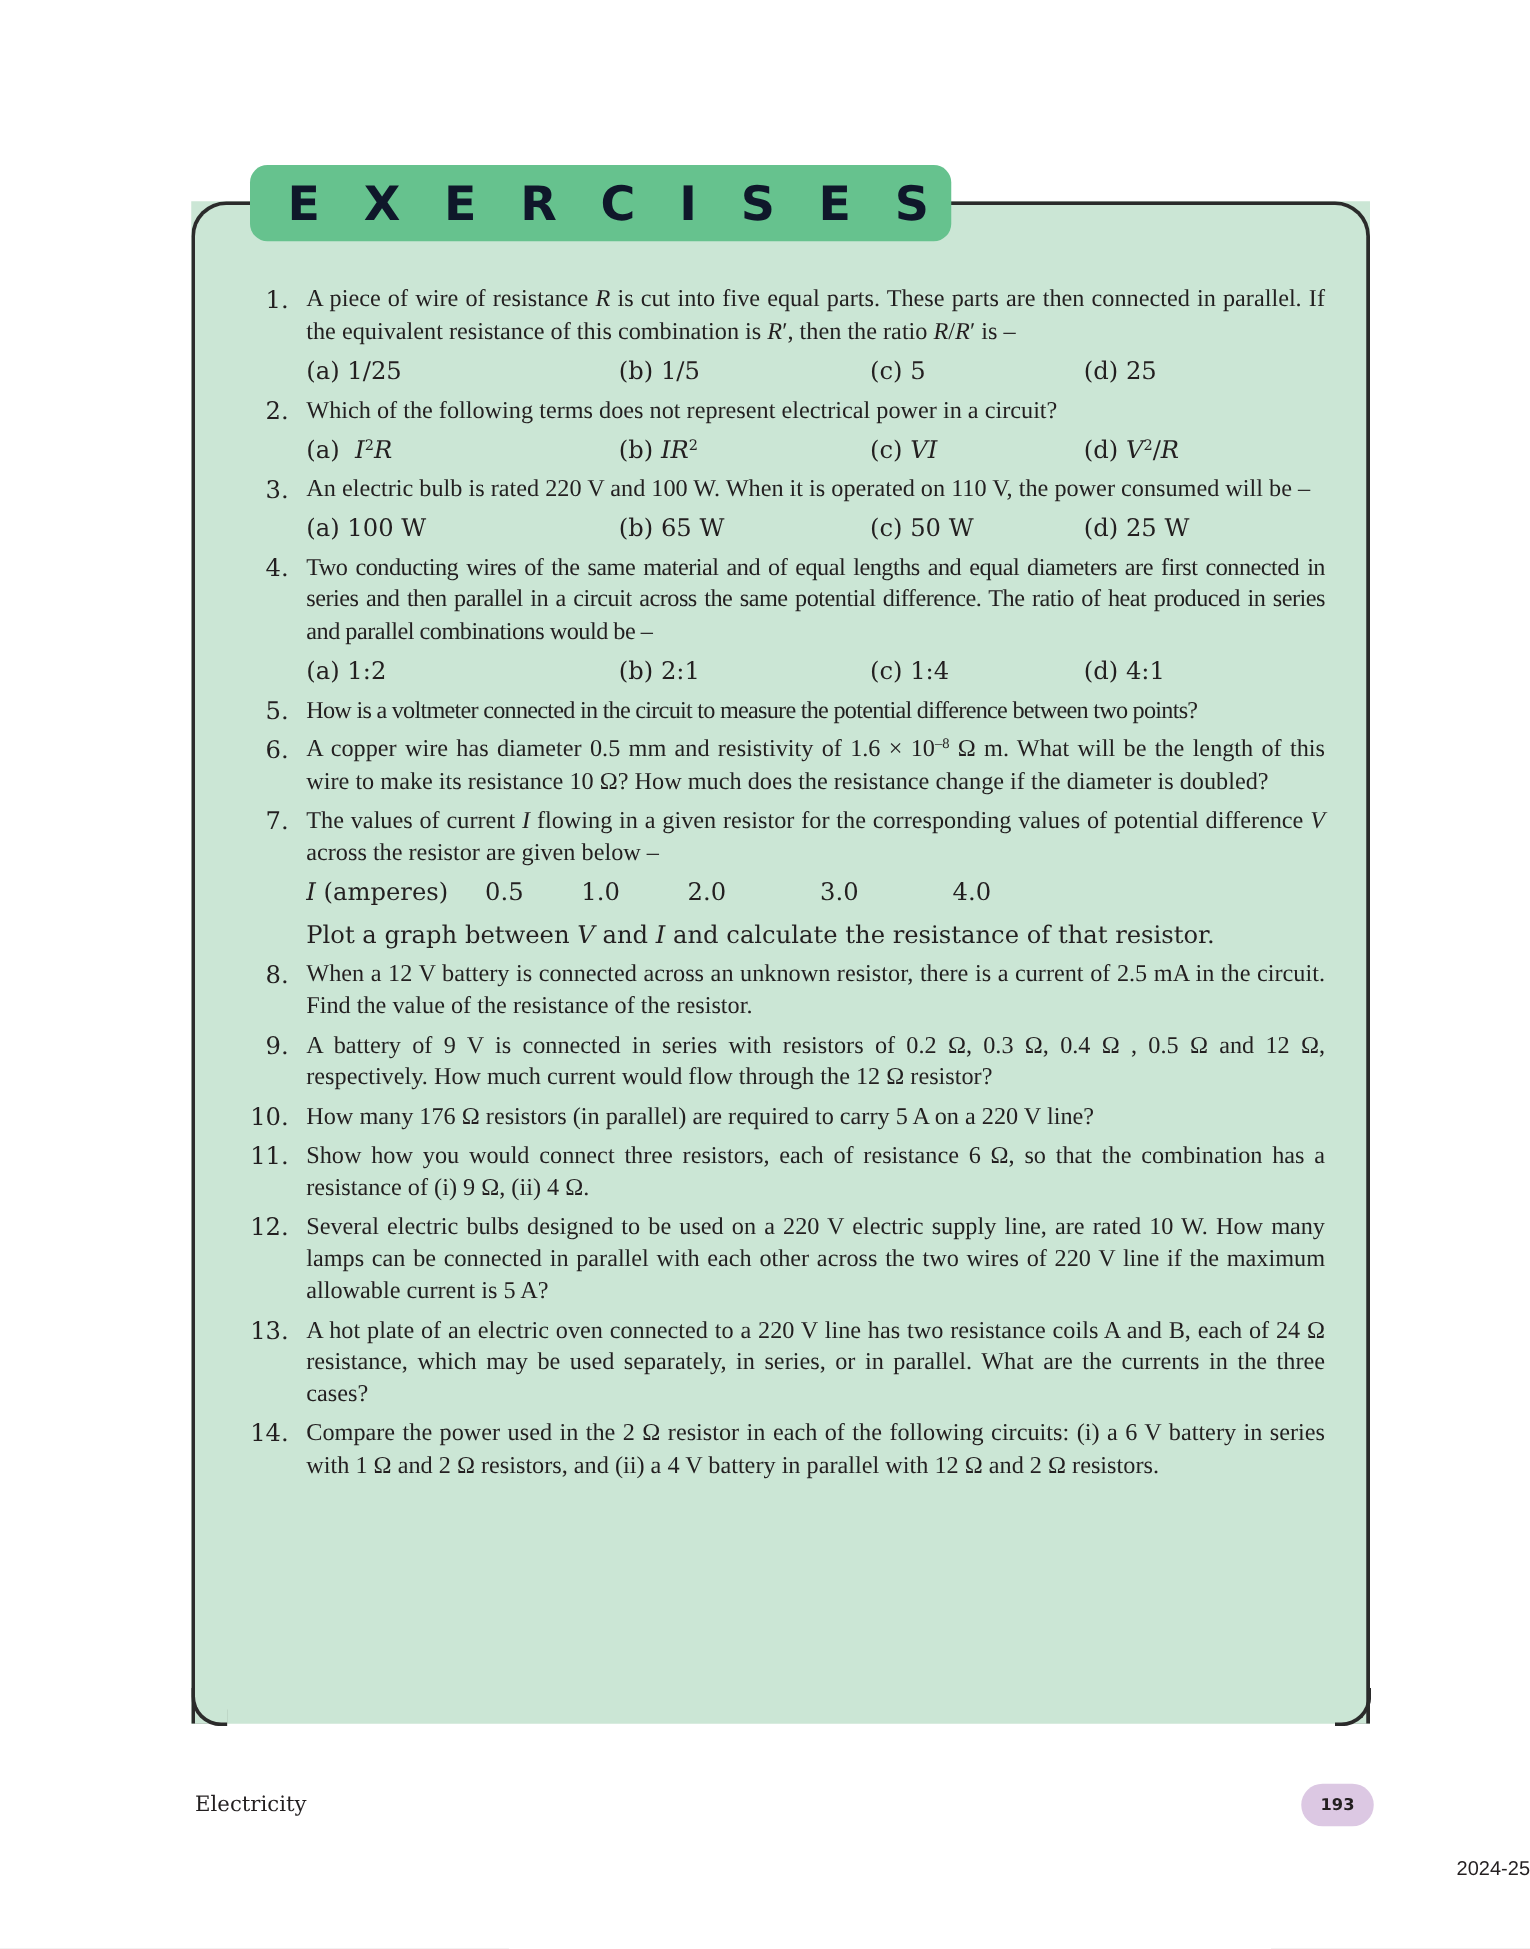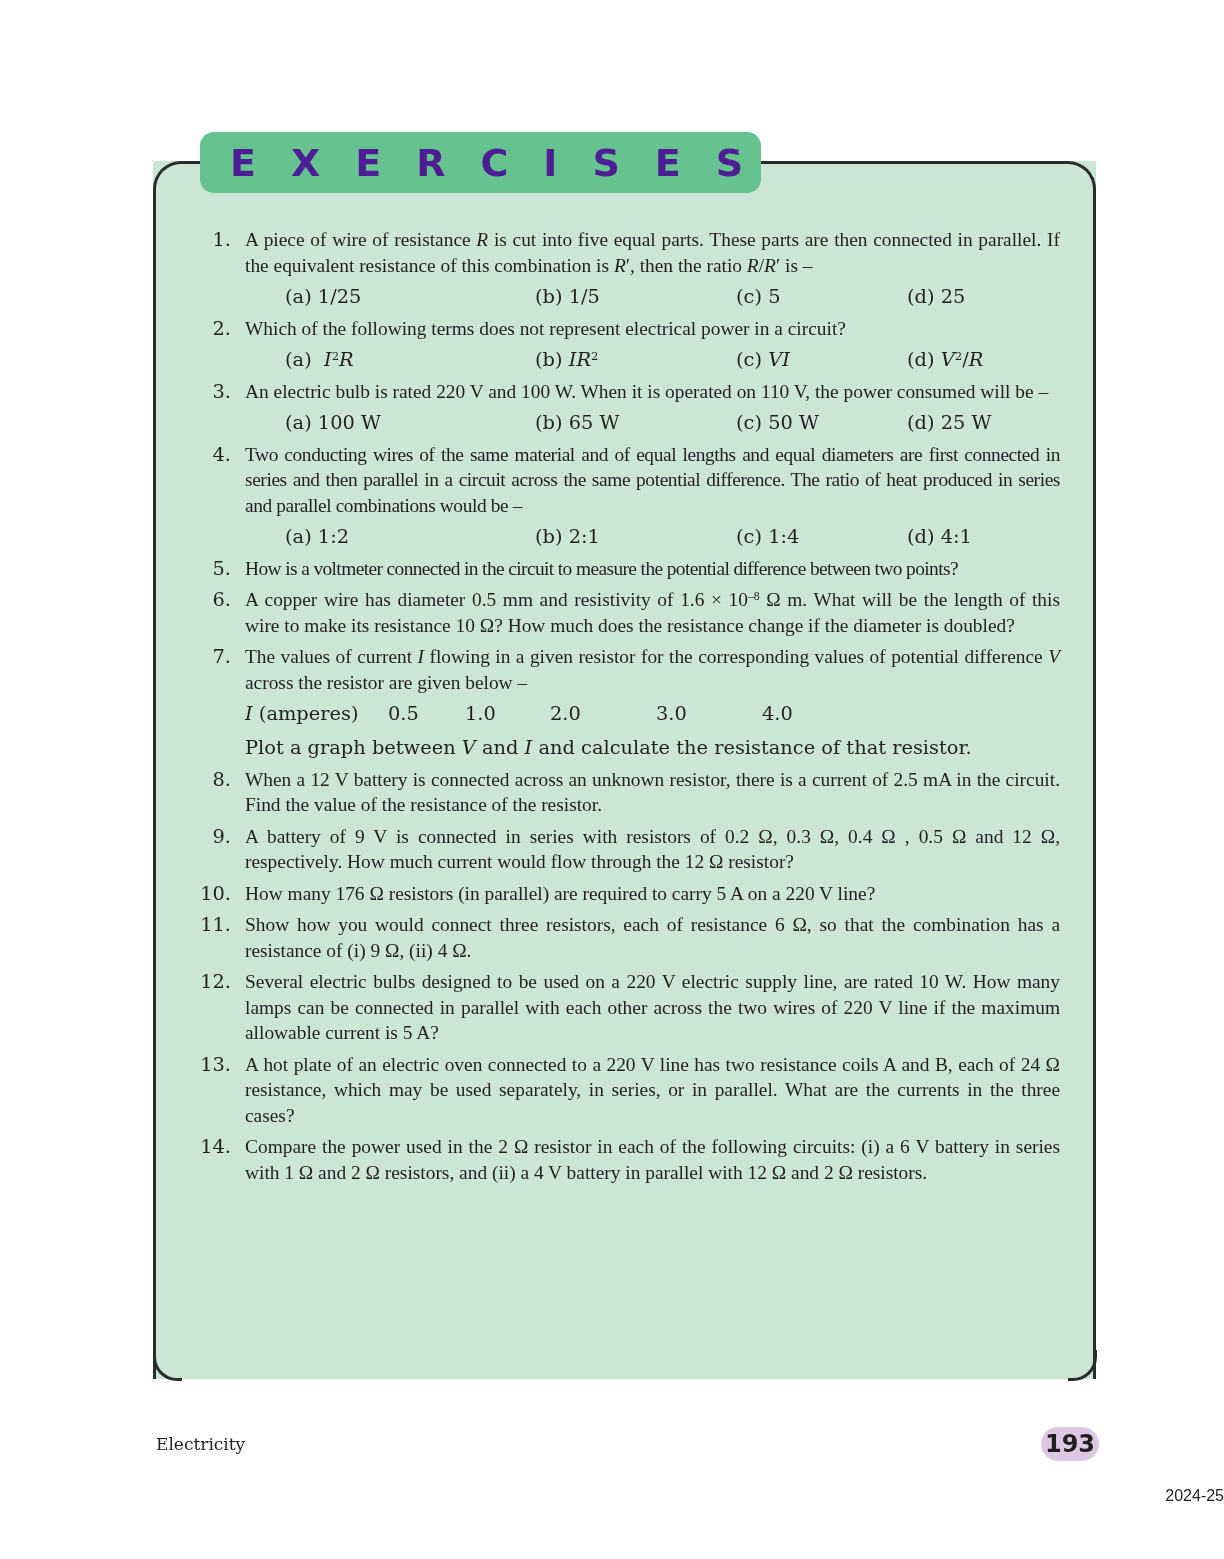--- a/index.html
+++ b/index.html
@@ -11,30 +11,30 @@
   .box-border { position: absolute; left: 153px; top: 161px; width: 937px; height: 1215px;
          border: 3.5px solid #2b2b2b; border-bottom: none; border-radius: 28px 28px 0 0; box-sizing: content-box;
          pointer-events: none; }
   .corner-bl { position: absolute; left: 153px; top: 1350px; width: 26px; height: 28px;
          border-left: 3.5px solid #2b2b2b; border-bottom: 3.5px solid #2b2b2b; border-radius: 0 0 0 24px; }
   .corner-br { position: absolute; left: 1068px; top: 1350px; width: 26px; height: 28px;
          border-right: 3.5px solid #2b2b2b; border-bottom: 3.5px solid #2b2b2b; border-radius: 0 0 24px 0; }
 
   .banner { position: absolute; left: 200px; top: 132px; width: 561px; height: 61px;
          background: #66c28e; border-radius: 14px; display: flex; align-items: center; }
-  .banner-text { font-family: "DejaVu Sans", sans-serif; font-weight: bold; color: #4c1d95;
+  .banner-text { font-family: "DejaVu Sans", sans-serif; font-weight: bold; color: #0f172a;
          font-size: 38px; letter-spacing: 35px; padding-left: 30px; white-space: nowrap; }
 
   .content { position: absolute; left: 196px; top: 227px; width: 864px;
          font-size: 19.4px; line-height: 25.5px; }
   .q { display: flex; margin-bottom: 6px; }
   .q-num { width: 49px; text-align: right; padding-right: 0px; flex: none; box-sizing: border-box; padding-right: 14px; }
   .q-body { flex: 1; text-align: justify; }
   .q-text { display: block; font-family: Liberation Serif, serif; }
-  .options { display: flex; margin-top: 6px; margin-left: 40px; }
+  .options { display: flex; margin-top: 6px; }
   .opt { flex: none; }
   .opt:nth-child(1) { width: 250px; }
   .opt:nth-child(2) { width: 201px; }
   .opt:nth-child(3) { width: 171px; }
   .opt:nth-child(4) { width: 150px; }
   .table7 { margin-top: 6px; }
   .t-row { display: flex; height: 32px; }
   .t-cell { flex: none; }
   .t-row .t-cell:nth-child(1) { width: 143px; }
   .t-row .t-cell:nth-child(2) { width: 77px; }
@@ -44,21 +44,21 @@
   .t-row .t-cell:nth-child(6) { width: 80px; }
   .t-row.i .t-cell:nth-child(5) { padding-left: 8px; box-sizing: border-box; }
   .t-row.i .t-cell:nth-child(6) { padding-left: 4px; }
   .after-table { margin-top: 2px; display: block; }
   i { font-style: italic; }
   sup { font-size: 60%; vertical-align: 0.55em; line-height: 0; }
 
   .footer-left { position: absolute; left: 156px; top: 1434px; font-size: 17px; }
   .page-badge { position: absolute; left: 1041px; top: 1427px; width: 58px; height: 34px;
          background: #dcc8e3; border-radius: 17px; display: flex; align-items: center; justify-content: center;
-         font-family: "DejaVu Sans", sans-serif; font-weight: bold; font-size: 24px; }
+         font-family: "DejaVu Sans", sans-serif; font-weight: bold; font-size: 13px; }
   .footer-year { position: absolute; left: 0; width: 1224px; top: 1487px; text-align: right;
          font-family: "Liberation Sans", sans-serif; font-size: 16px; }
 </style>
 </head>
 <body>
 
 <div class="box"></div>
 <div class="box-border"></div>
 <div class="corner-bl"></div>
 <div class="corner-br"></div>

